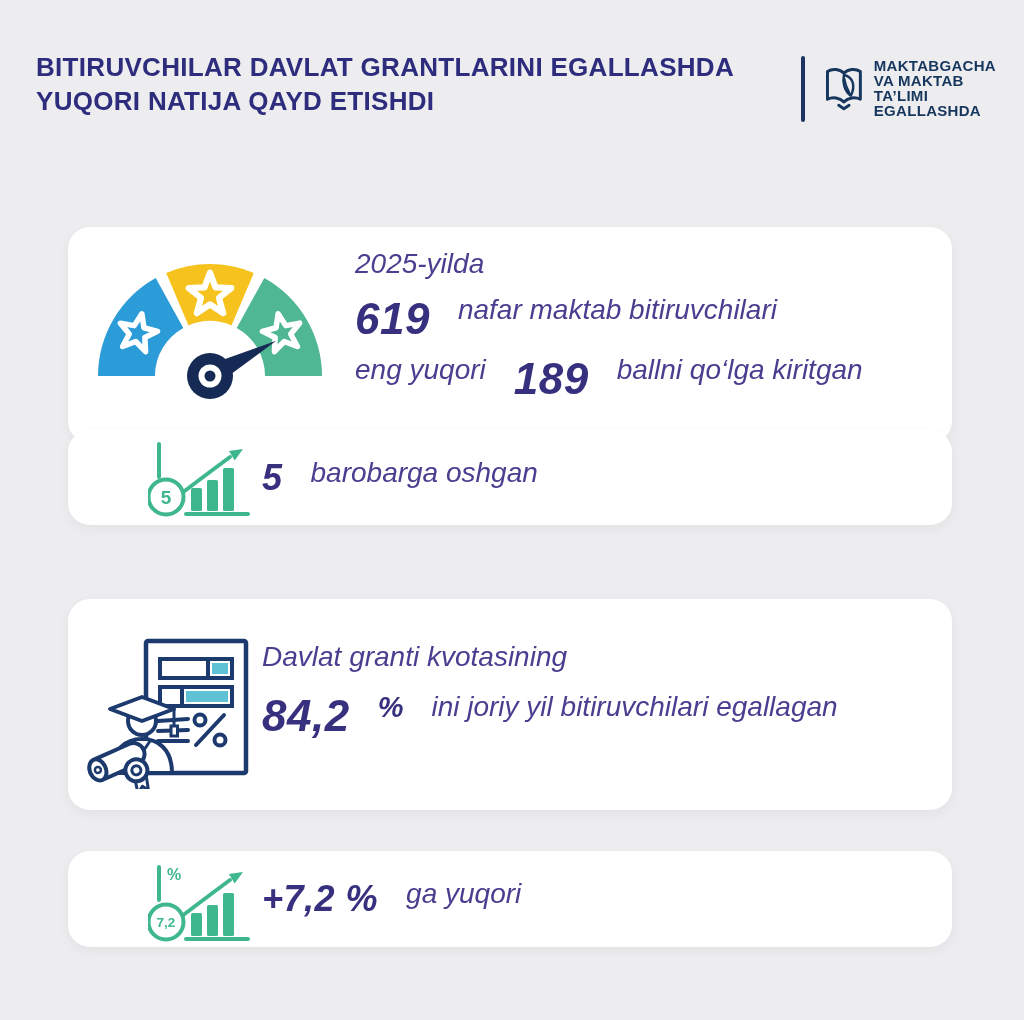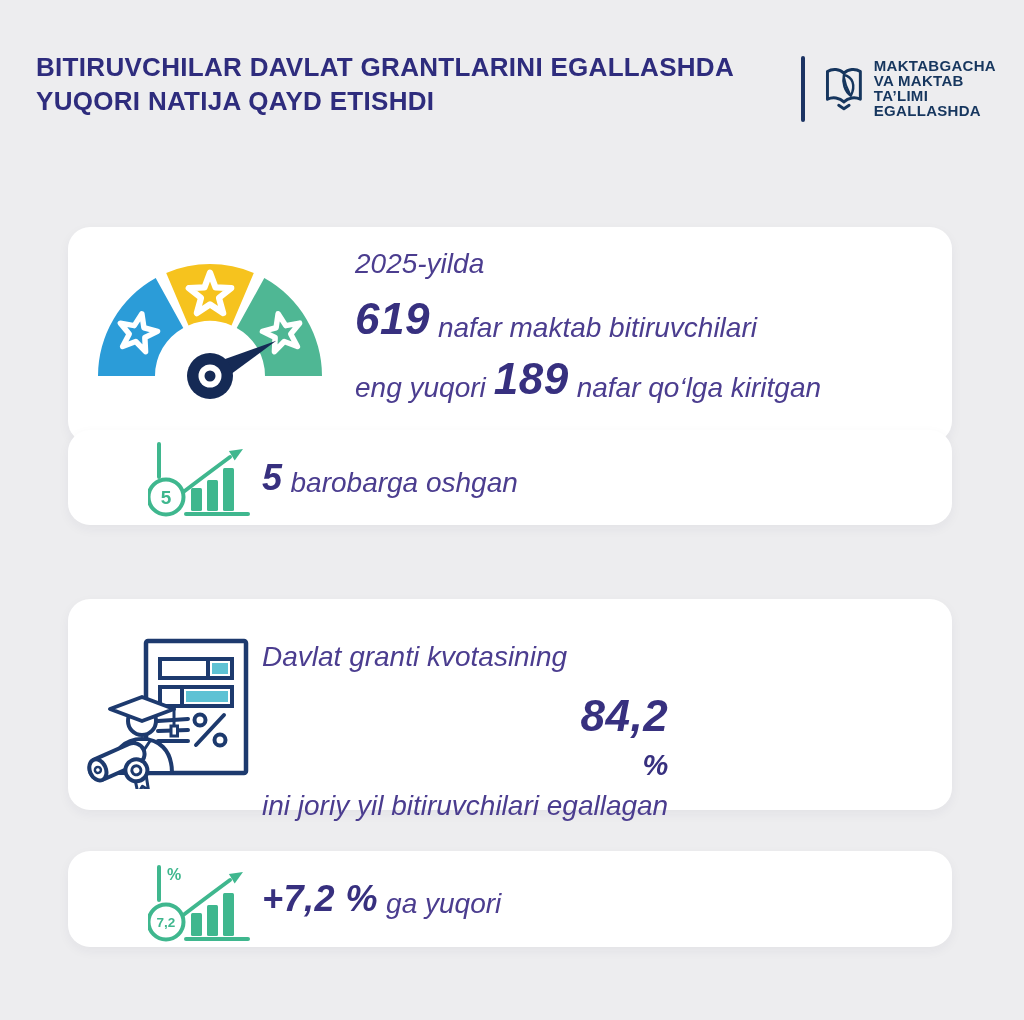--- a/index.html
+++ b/index.html
@@ -38,22 +38,22 @@
   .bars-wrap  { position:absolute; left:80px; top:11px; }
 
   .c1-text { position:absolute; left:287px; top:21px; }
   .c3-text { position:absolute; left:194px; top:42px; }
   .vcenter-text { position:absolute; left:194px; top:50%; transform:translateY(-50%); white-space:nowrap; }
 
   .t-it  { font-style:italic; color:#4B3D8F; font-size:28px; }
   .t-num { font-style:italic; font-weight:bold; color:#37307F; font-size:44px; letter-spacing:0.5px; }
   .t-num-md { font-style:italic; font-weight:bold; color:#37307F; font-size:36px; letter-spacing:0.5px; }
   .t-pct { font-style:italic; font-weight:bold; color:#37307F; font-size:29px; }
-  .base-row { display:flex; align-items:flex-end; gap:8px; white-space:nowrap; }
-  .mt14 { margin-top:14px; } .mt10 { margin-top:10px; } .mt18 { margin-top:18px;flex-direction:column; }
+  .base-row { display:flex; align-items:flex-start; gap:28px; white-space:nowrap; }
+  .mt14 { margin-top:14px; } .mt10 { margin-top:10px; } .mt18 { margin-top:18px; }
 </style>
 </head>
 <body>
 
 <div class="page">
 
   <div class="title">
     <div>BITIRUVCHILAR DAVLAT GRANTLARINI EGALLASHDA</div>
     <div>YUQORI NATIJA QAYD ETISHDI</div>
   </div>
@@ -100,21 +100,21 @@
     </div>
     <div class="c1-text">
       <div class="t-it">2025-yilda</div>
       <div class="base-row mt14">
         <span class="t-num">619</span>
         <span class="t-it">nafar maktab bitiruvchilari</span>
       </div>
       <div class="base-row mt10">
         <span class="t-it">eng yuqori</span>
         <span class="t-num">189</span>
-        <span class="t-it">nafar qo‘lga kiritgan</span>
+        <span class="t-it">ballni qo‘lga kiritgan</span>
       </div>
     </div>
   </section>
 
   <section class="card card2">
     <div class="bars-wrap">
       <svg width="105" height="78" viewBox="0 0 105 78">
         <g stroke="#3FB78E" stroke-width="4" stroke-linecap="round" fill="none">
           <line x1="11" y1="3" x2="11" y2="36"></line>
           <path d="M34,52 Q55,36 82,16"></path>

